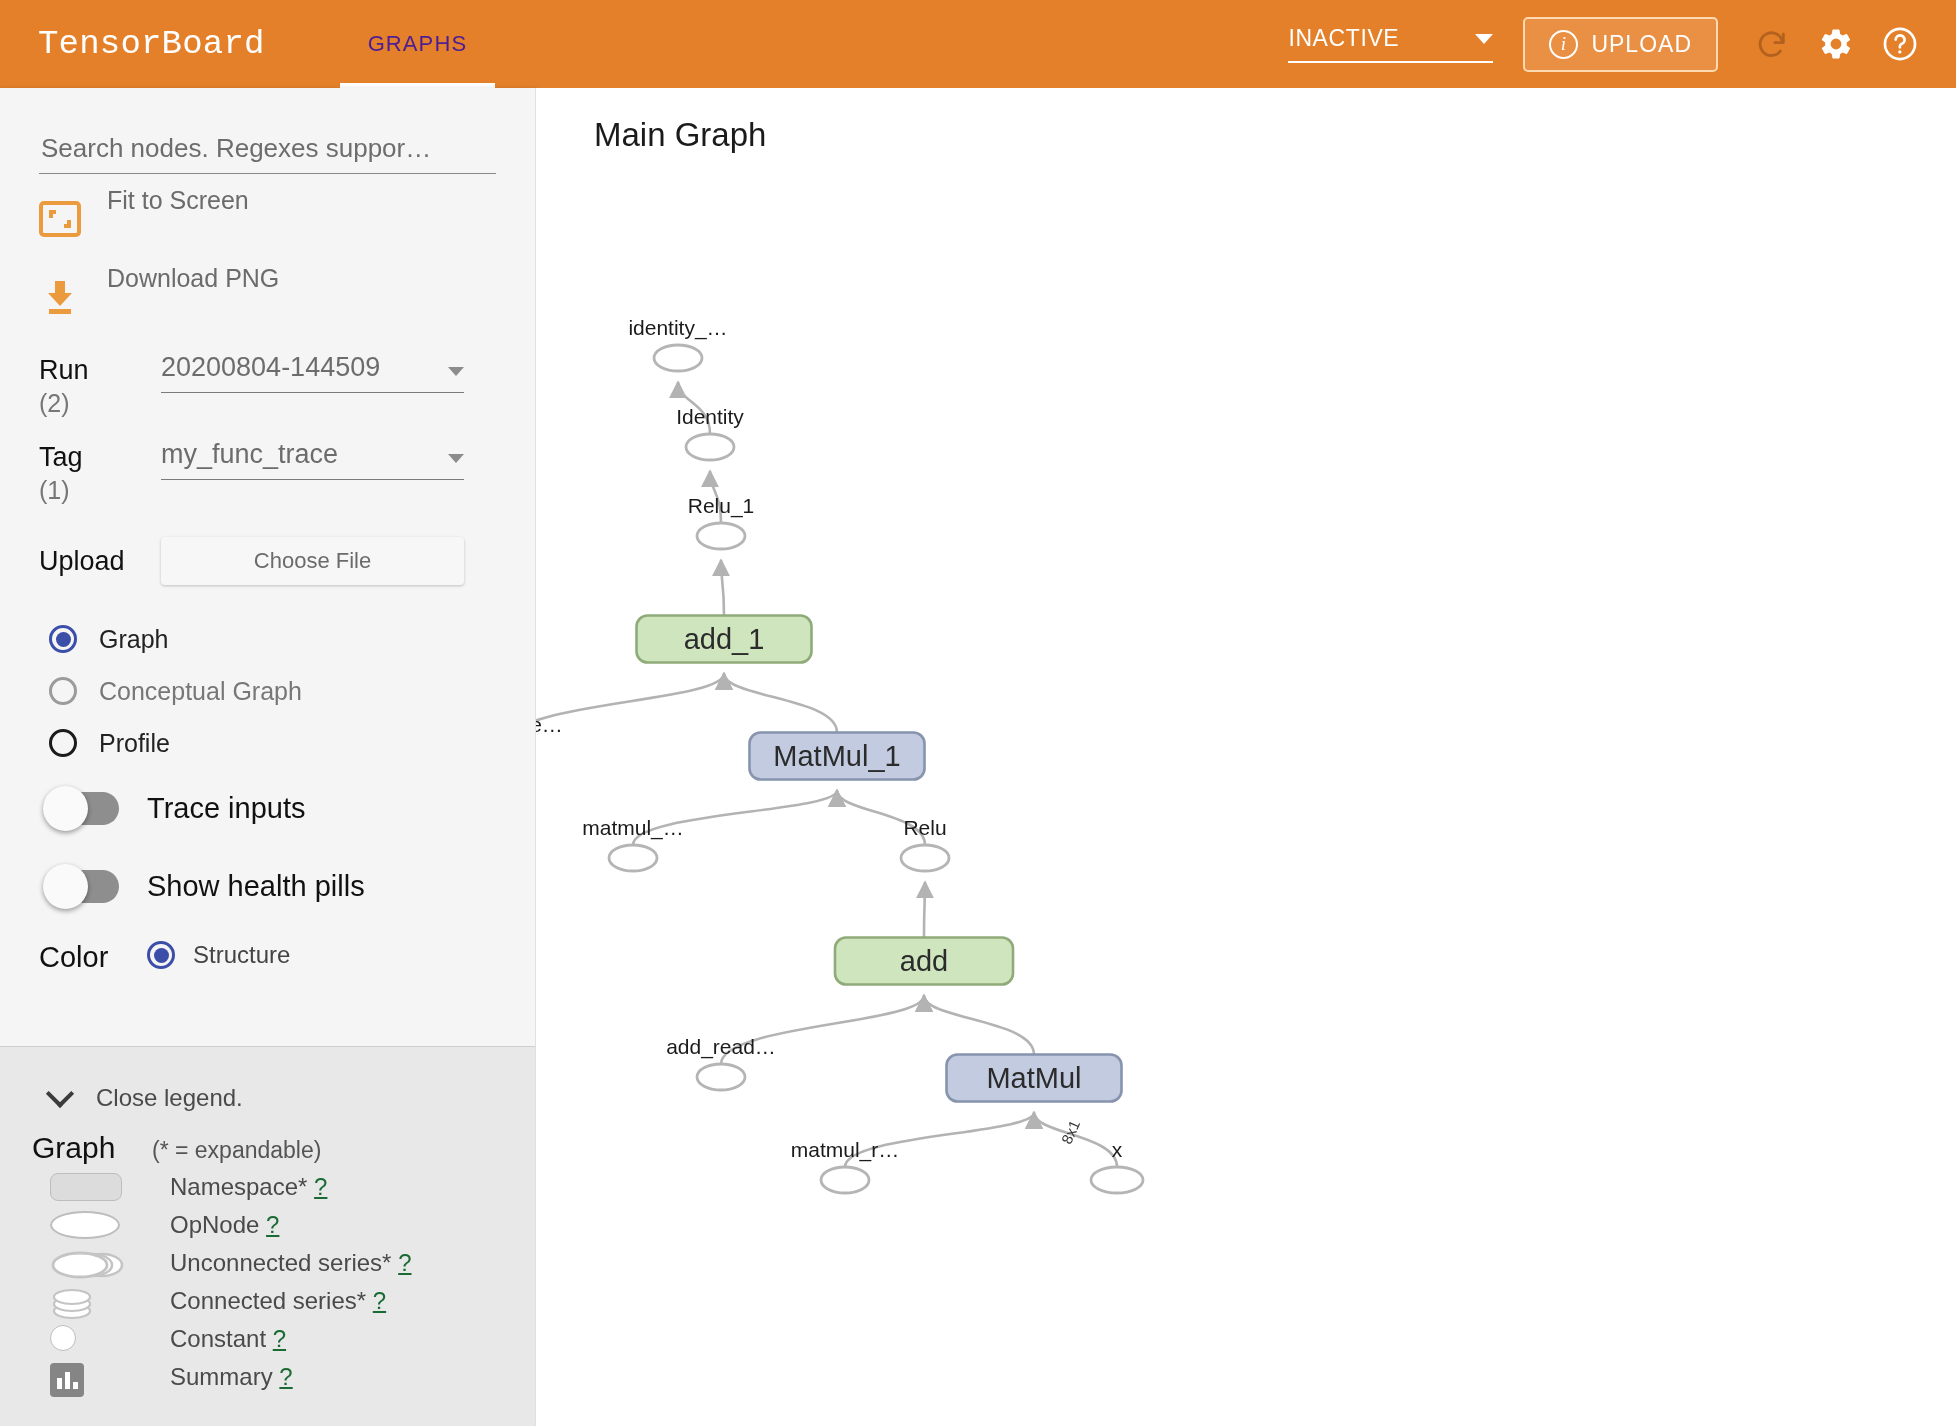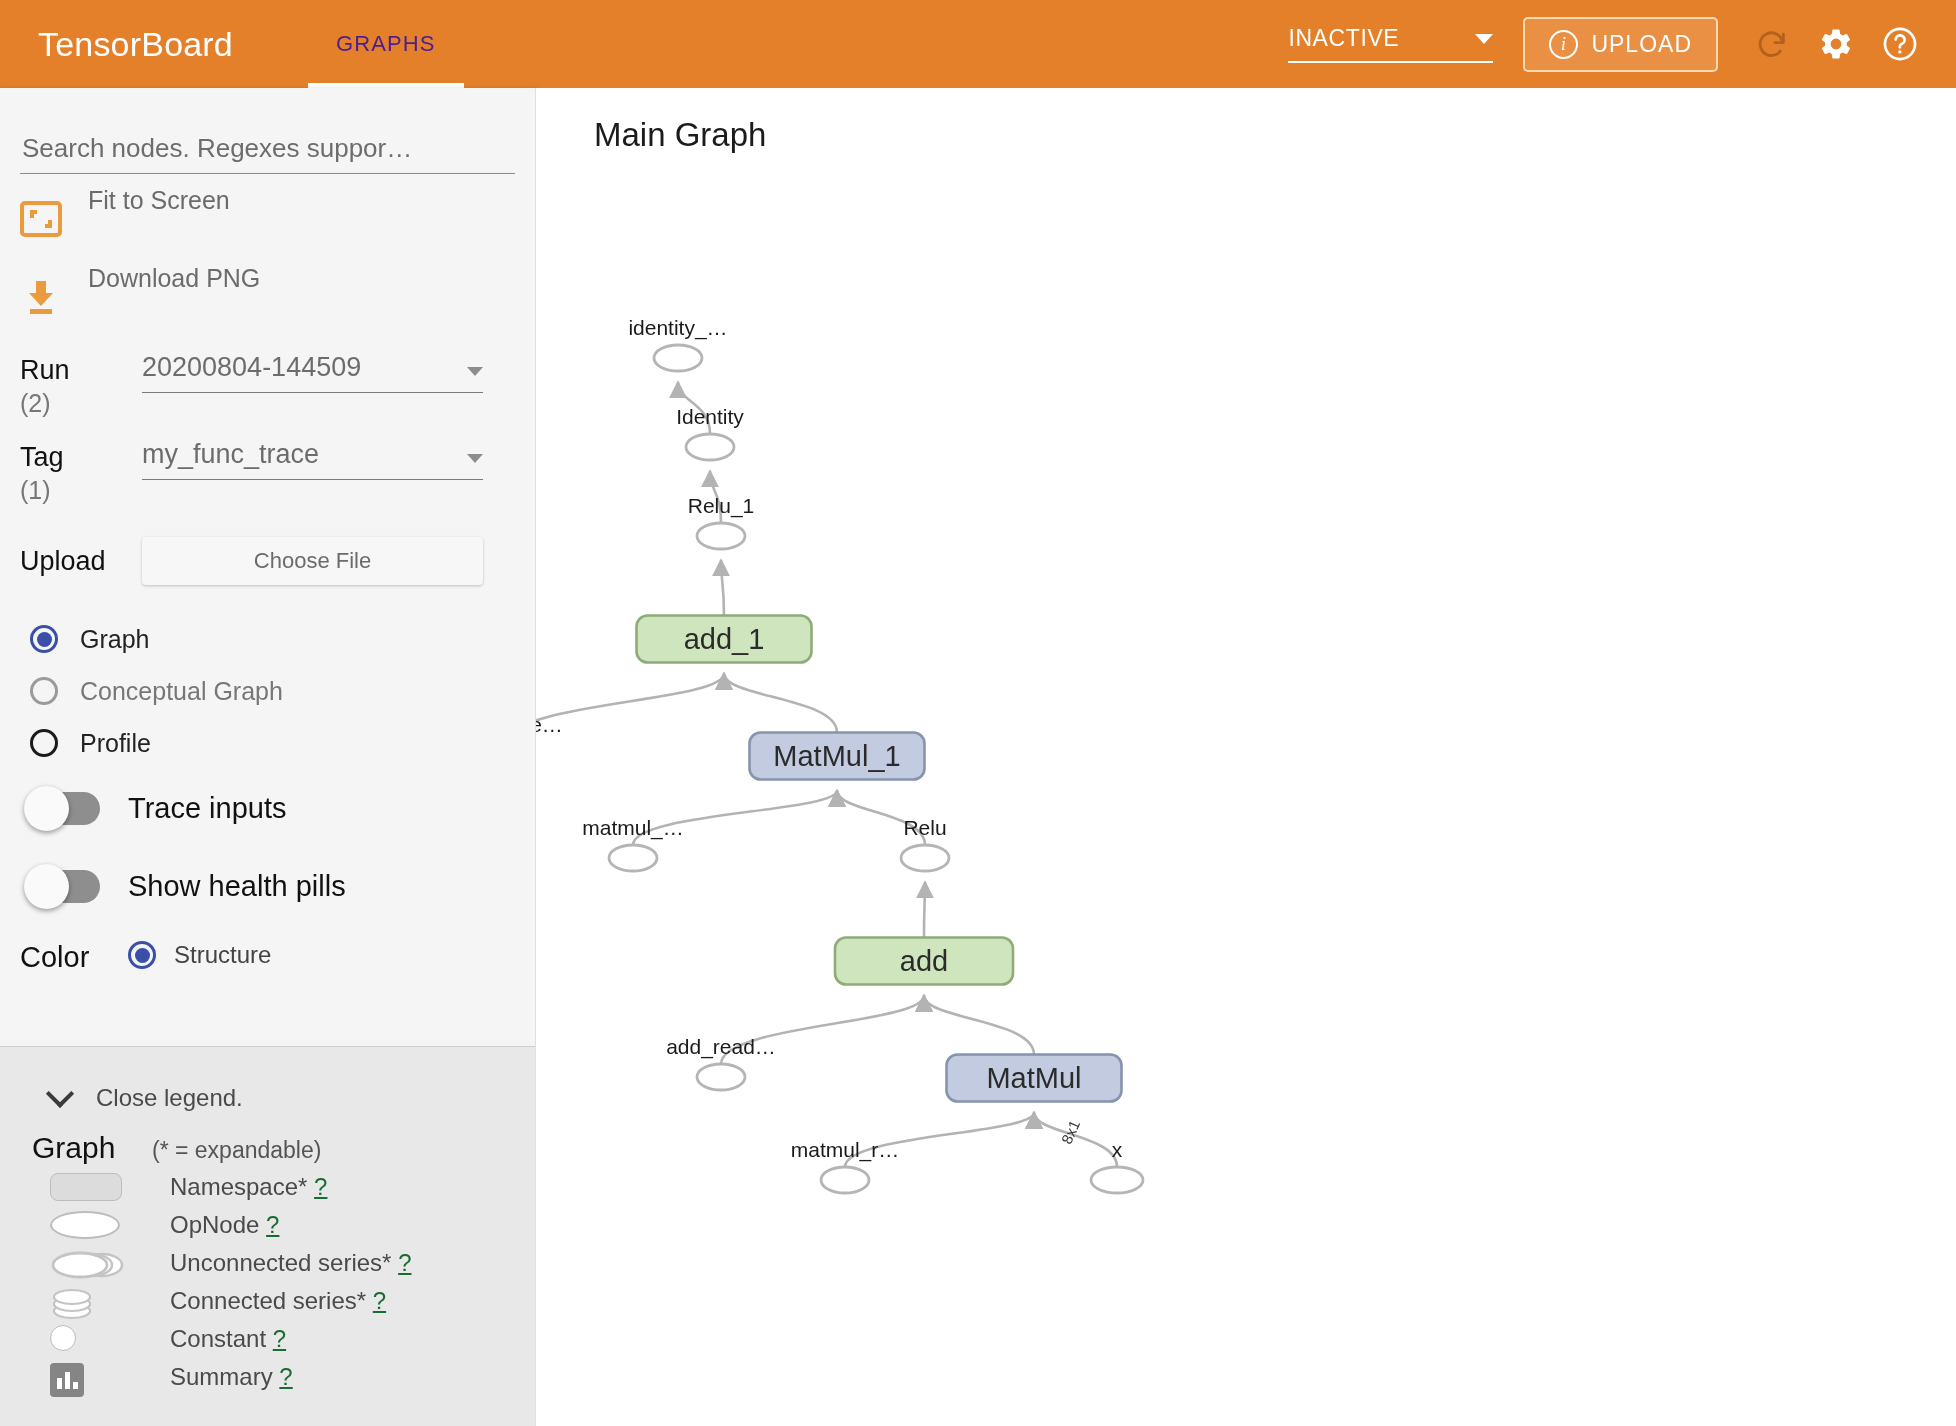--- a/index.html
+++ b/index.html
@@ -17,20 +17,21 @@
     position: absolute; top: 0; left: 0;
     width: 1956px; height: 88px;
     background: #e4802a;
     display: flex; align-items: center;
     color: #fff;
   }
   .tb-brand {
     font-size: 34px; font-weight: 400; color: #fff;
     margin-left: 38px; letter-spacing: .2px;
     white-space: nowrap;
+    font-family: Liberation Mono, monospace;
   }
   .tb-tabs { margin-left: 75px; height: 88px; display: flex; align-items: center; }
   .tb-tab {
     position: relative; height: 88px; display: flex; align-items: center;
     padding: 0 28px; font-size: 22px; letter-spacing: 1.1px; color: #4c1d95;
   }
   .tb-tab.active::after {
     content: ""; position: absolute; left: 0; right: 0; bottom: 0;
     height: 5px; background: #fff;
   }
@@ -72,21 +73,21 @@
   
   .body-wrap { position: absolute; top: 88px; left: 0; width: 1956px; height: 1338px; }
 
   .sidebar {
     position: absolute; top: 0; left: 0; width: 536px; height: 1338px;
     background: #f5f5f5;
     border-right: 1px solid #e0e0e0;
     box-shadow: 0 2px 6px rgba(0,0,0,.25);
     overflow: hidden;
   }
-  .sidebar-top { padding: 0 20px; }
+  .sidebar-top { padding: 0 39px; }
 
   .search-field {
     margin-top: 44px; border-bottom: 1px solid #8a8a8a; padding-bottom: 8px;
   }
   .search-field input {
     width: 100%; border: 0; background: transparent; outline: none;
     font-family: "Liberation Sans", sans-serif;
     font-size: 26px; color: #5f5f5f;
   }
   .search-field input::placeholder { color: #6d6d6d; opacity: 1; }

